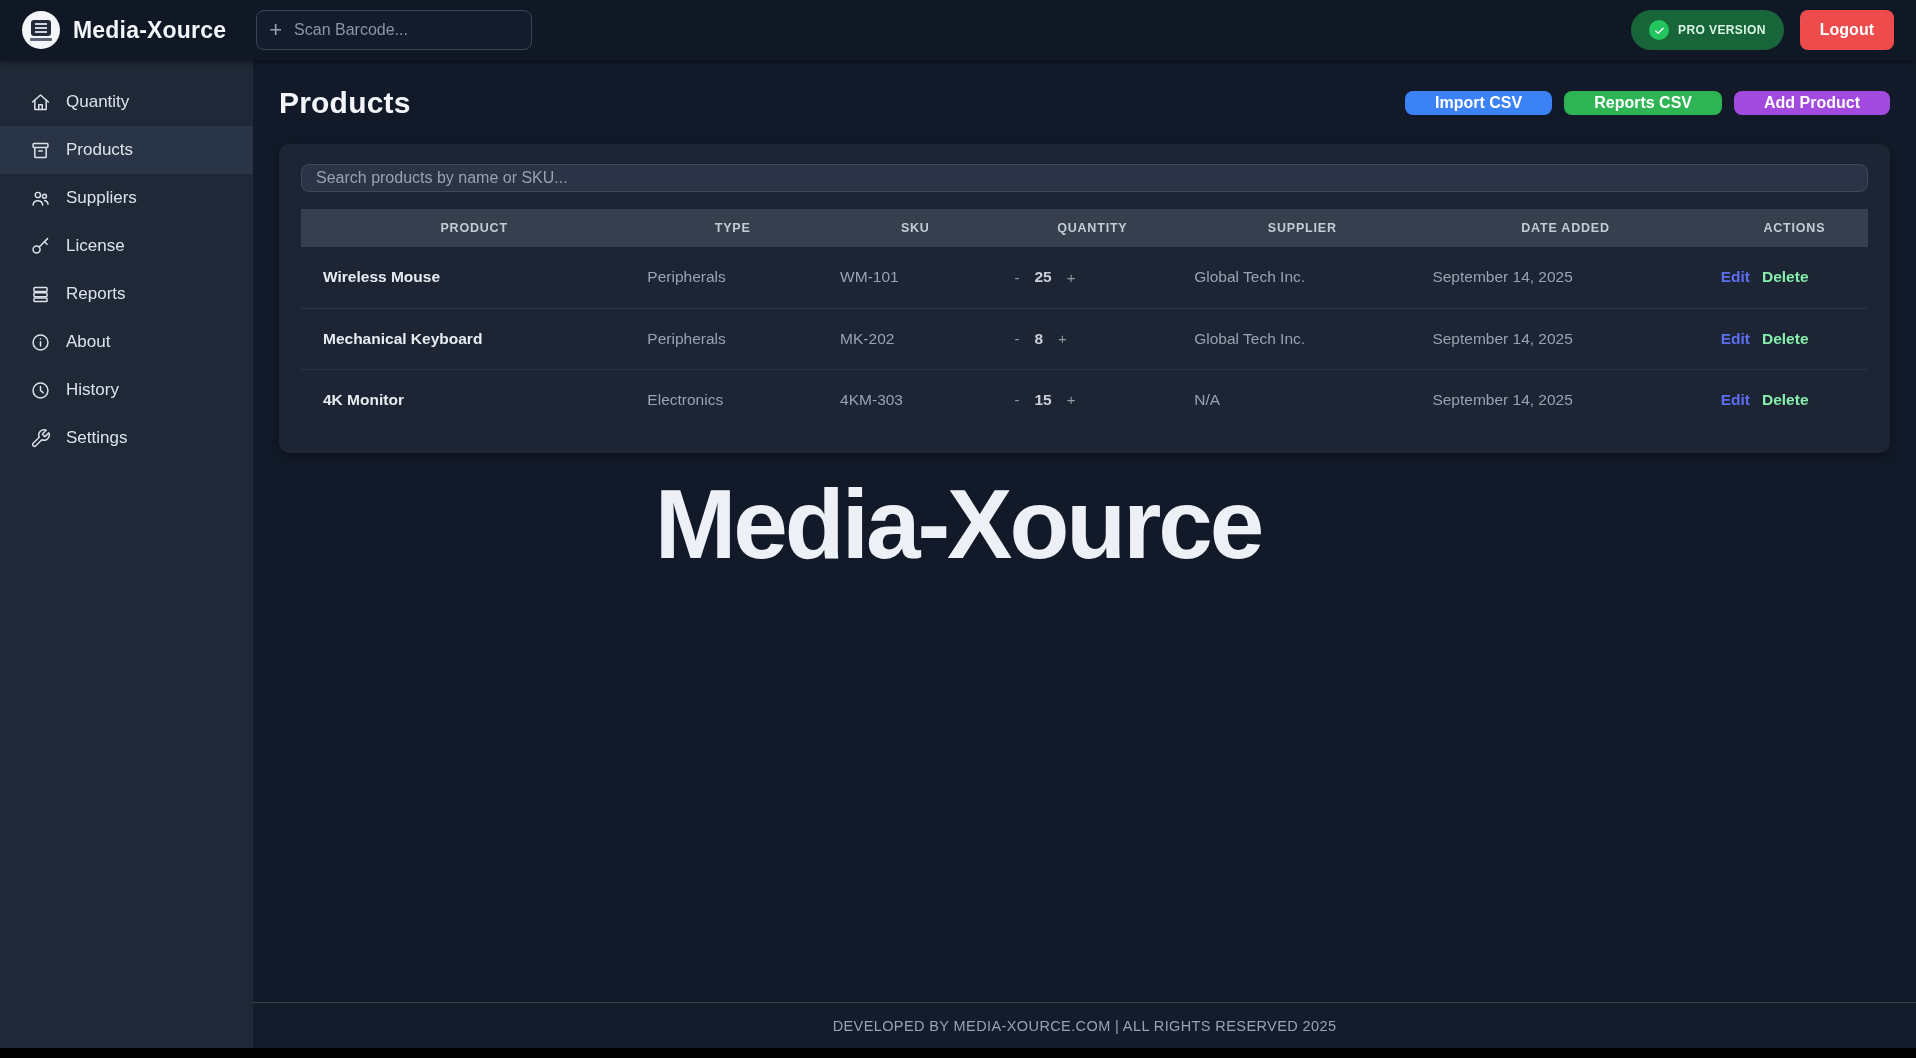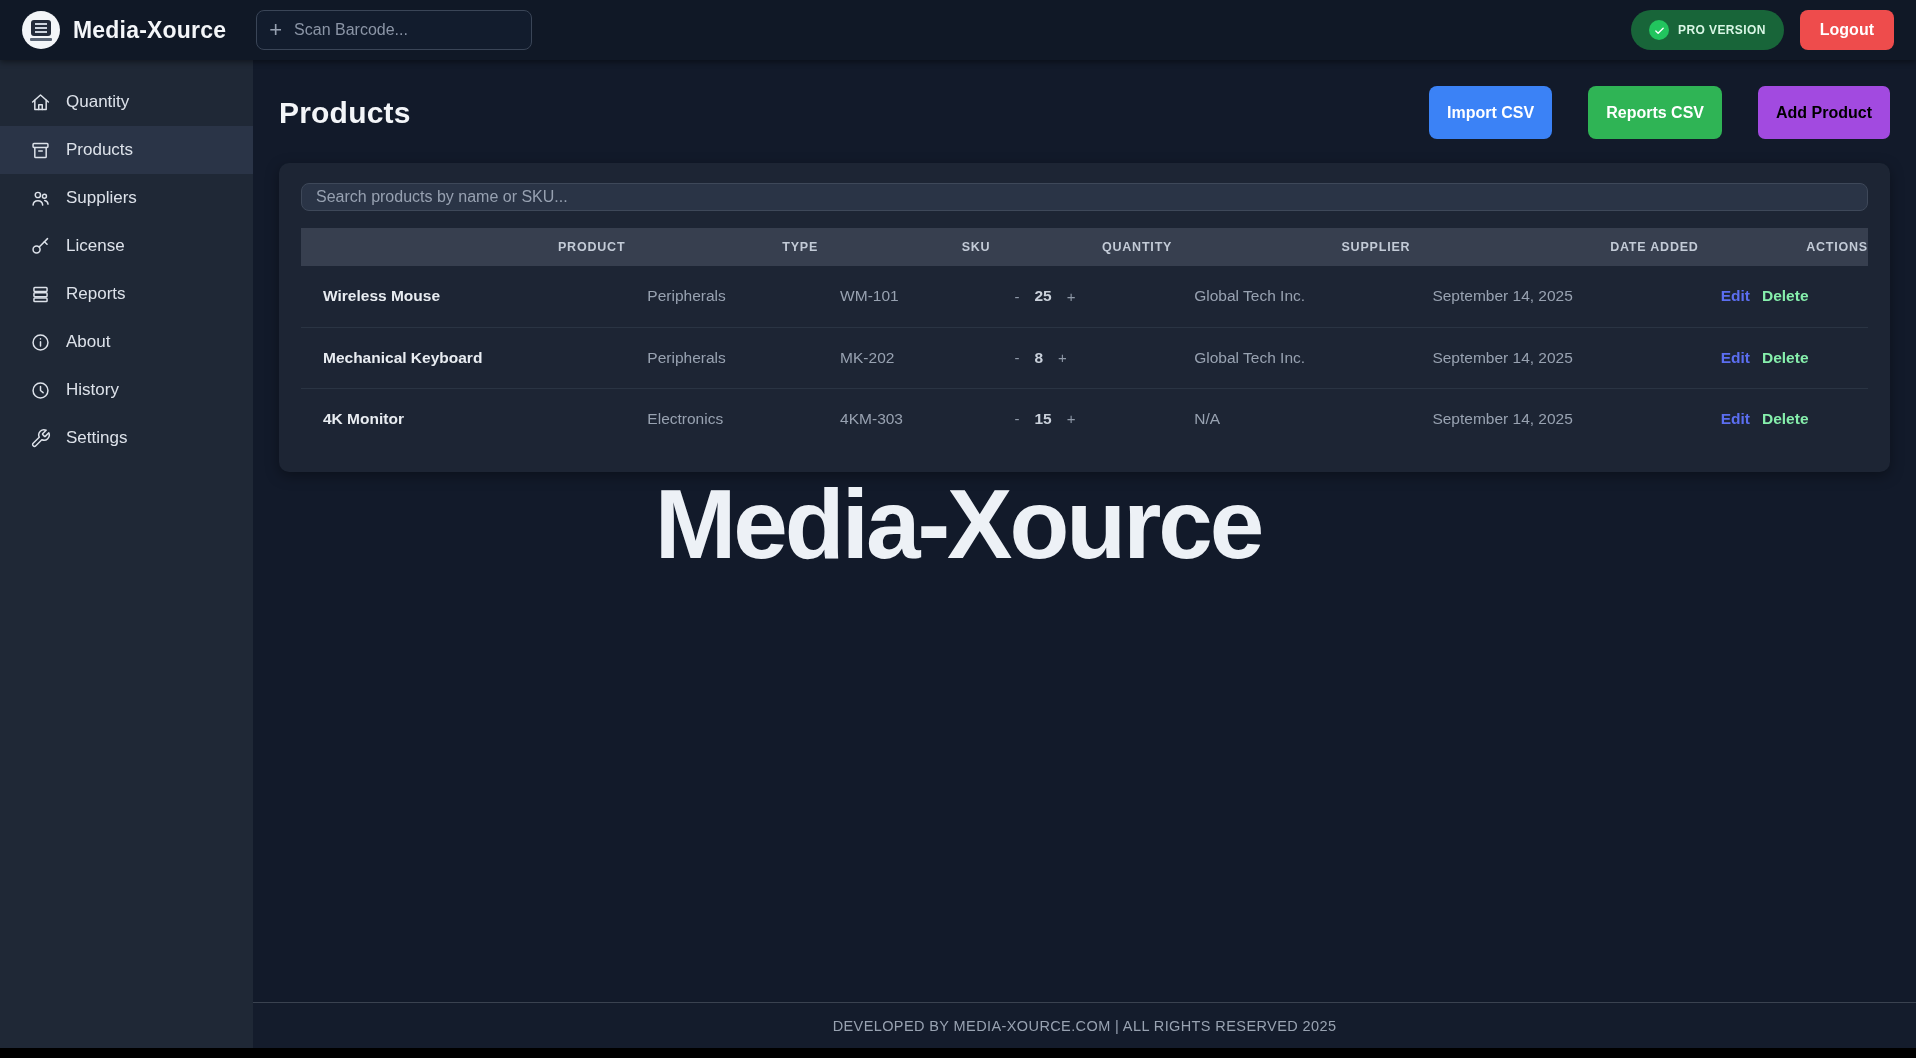--- a/index.html
+++ b/index.html
@@ -63,42 +63,42 @@
   .side-item.active { background:#2a3447; }
   .side-item svg { width:21px; height:21px; stroke:#dde2ea; stroke-width:1.7;
     fill:none; stroke-linecap:round; stroke-linejoin:round; flex:0 0 21px; }
 
   .main { flex:1; display:flex; flex-direction:column; min-width:0; position:relative; }
   .content { flex:1; padding:0 26px; }
 
   .page-head { display:flex; align-items:center; justify-content:space-between; margin-top:26px; }
   .page-title { font-size:30px; font-weight:700; color:#f3f5f8; letter-spacing:.2px; }
   .head-buttons { display:flex; gap:12px; }
-  .btn { height:53px; padding:0 18px; border:none; border-radius:8px; color:#fff;
-    font-weight:700; font-size:16px; font-family:inherit; cursor:pointer;margin-left:24px; }
+  .btn { height:24px; padding:0 30px; border:none; border-radius:8px; color:#fff;
+    font-weight:700; font-size:16px; font-family:inherit; cursor:pointer; }
   .btn-blue { background:#3b82f6; }
   .btn-green { background:#2fb455; }
-  .btn-purple { background:#a24ae0; color:#000000;border-radius:7px; }
+  .btn-purple { background:#a24ae0; color:#ffffff; }
 
   
   .card {
     margin-top:24px; background:#1d2534; border-radius:10px; padding:20px 22px 23px;
     box-shadow:0 4px 14px rgba(0,0,0,.35);
   }
   .search-input {
     width:100%; height:28px; background:#2a3446; border:1px solid #3e4859;
     border-radius:8px; padding:0 14px; color:#22c55e; font-size:16px;
     font-family:inherit; outline:none;
   }
   .search-input::placeholder { color:#97a1b1; }
 
   table { width:100%; border-collapse:collapse; margin-top:17px; table-layout:fixed; }
   thead tr { background:#373f4f; }
   th {
-    height:38px; text-align:right; padding-left:22px; font-size:12.5px;
+    height:38px; text-align:center; padding-left:22px; font-size:12.5px;
     font-weight:700; letter-spacing:.8px; color:#c3cbd7; text-transform:uppercase;margin-left:42px;
   }
   td { height:61px; padding-left:22px; font-size:15.5px; color:#98a2b1;
     border-bottom:1px solid #2a3443; }
   tr:last-child td { border-bottom:none; }
   td.prod { color:#e8ecf1; font-weight:600; }
   .qty-wrap { display:flex; align-items:center; gap:13px; }
   .qty-btn { color:#8f99a8; font-size:15px; cursor:pointer; background:none; border:none;
     font-family:inherit; padding:0 2px; }
   .qty-val { color:#c9d0da; font-weight:600; }

